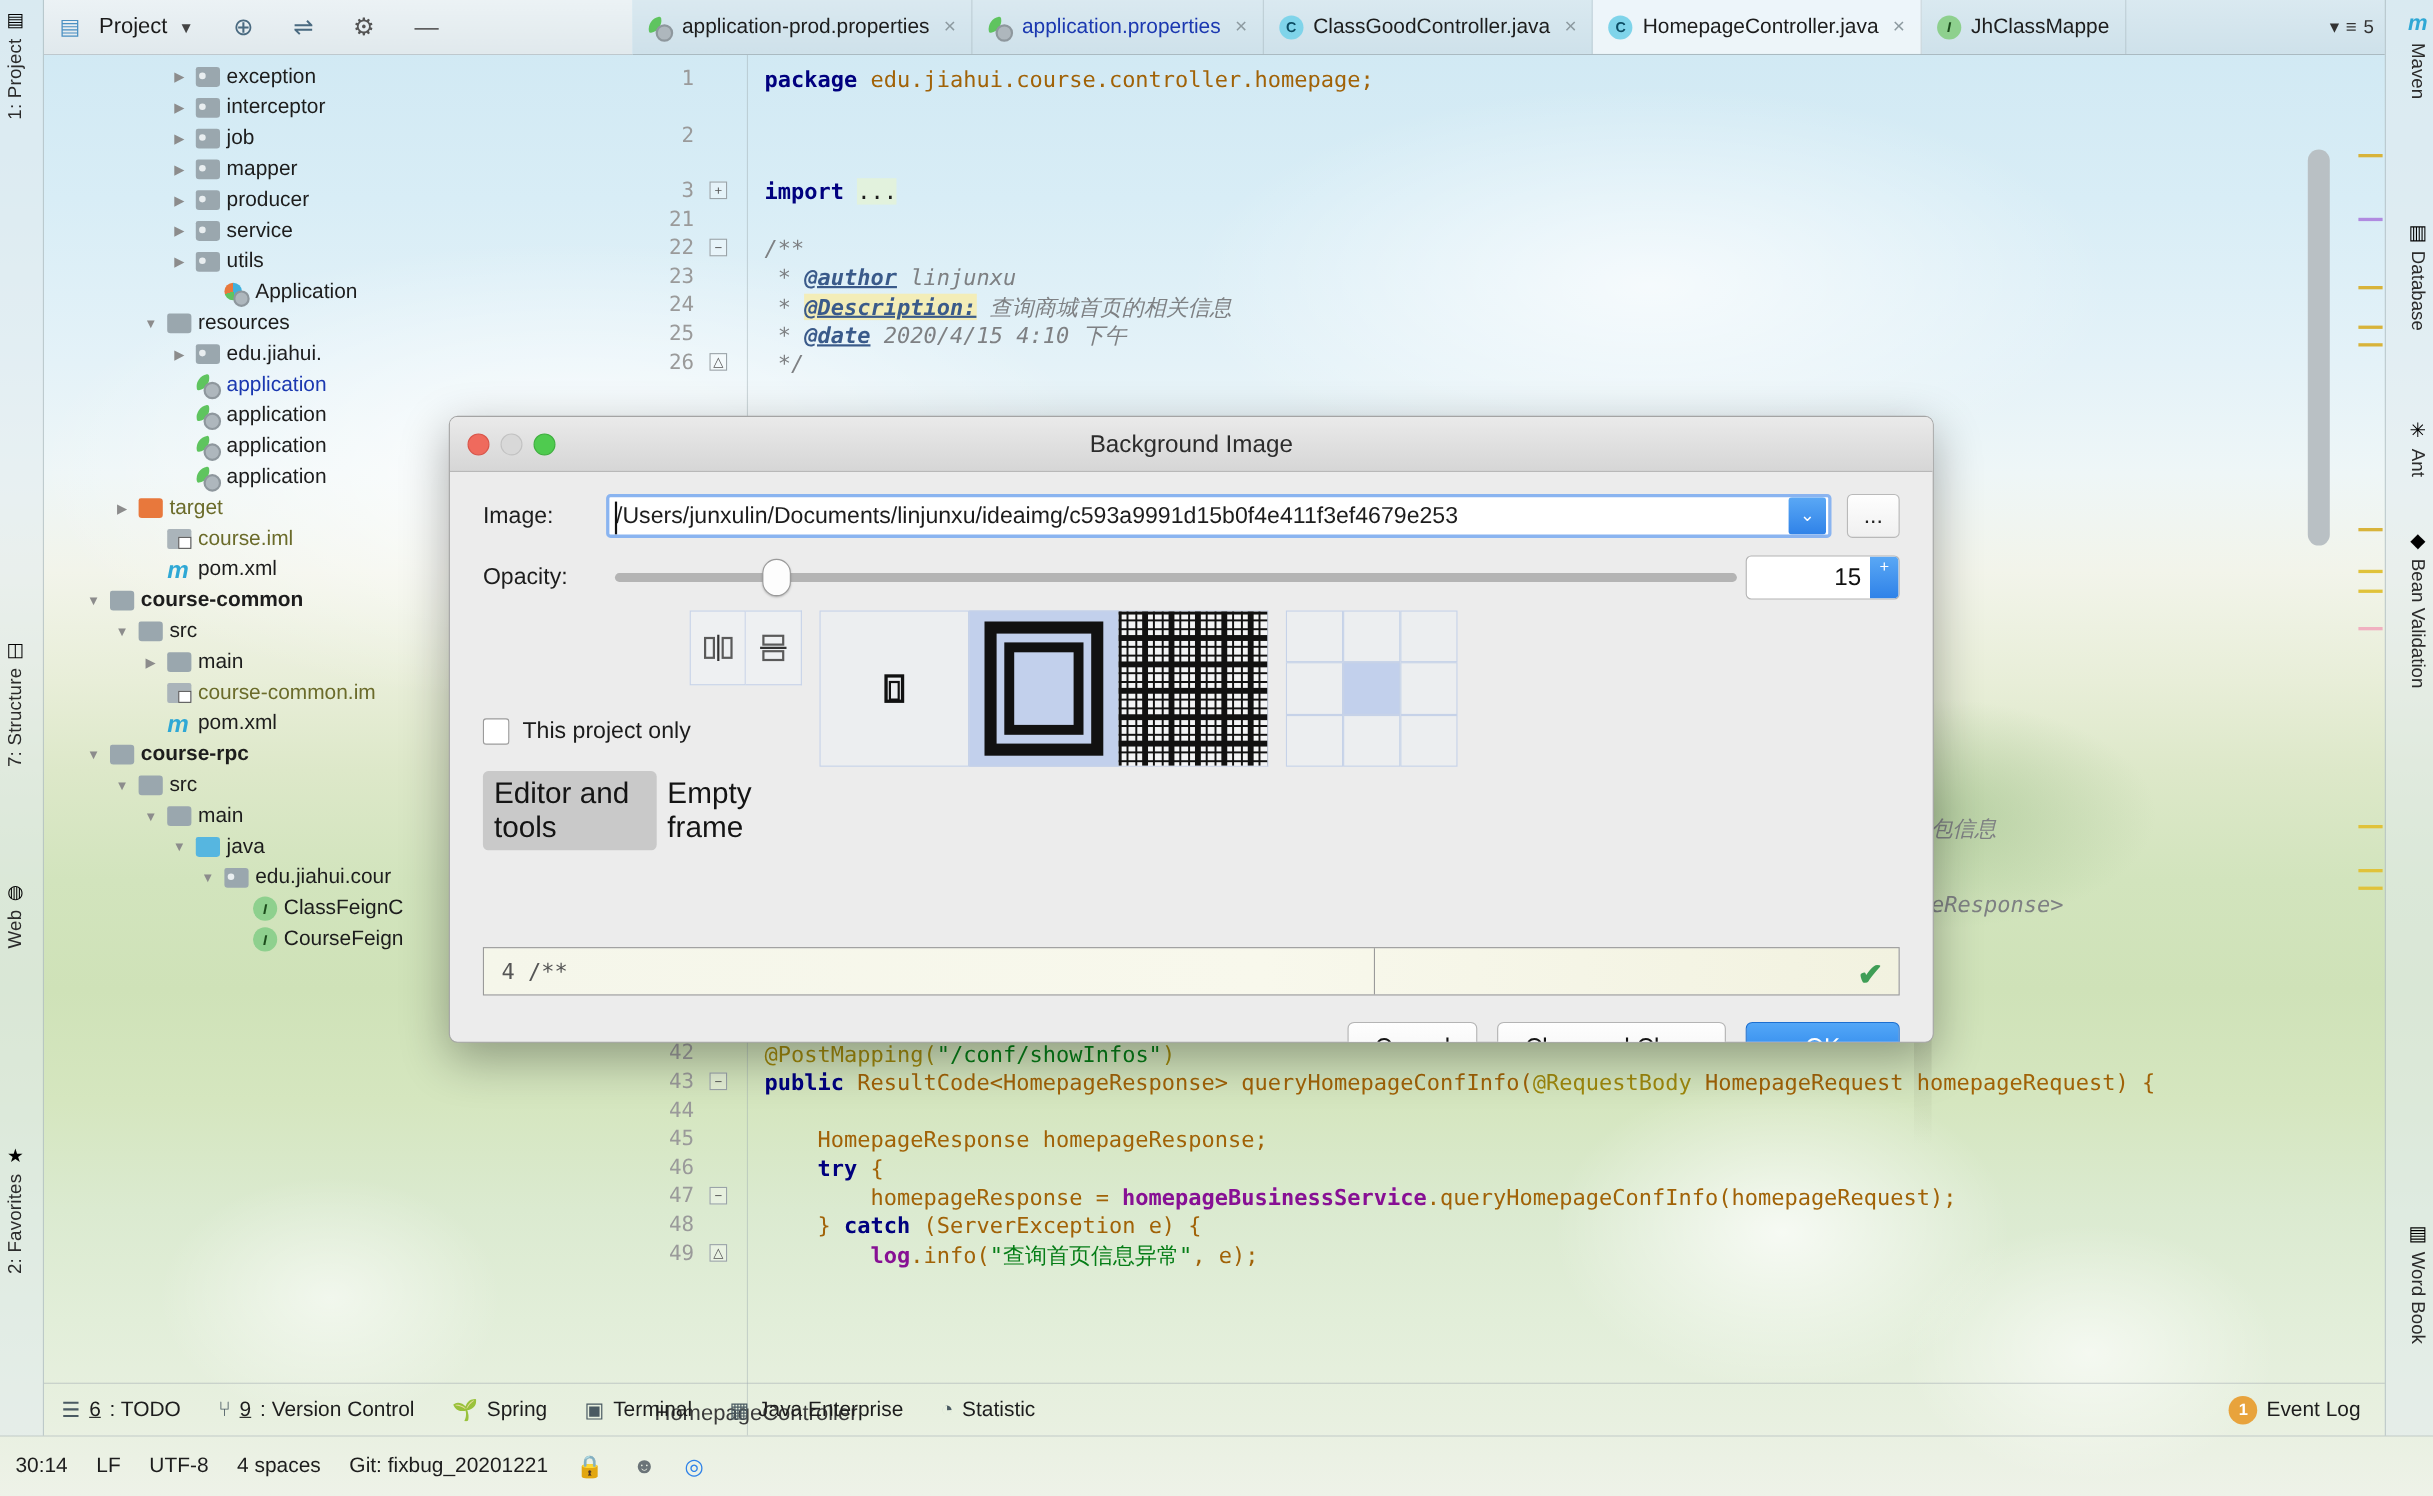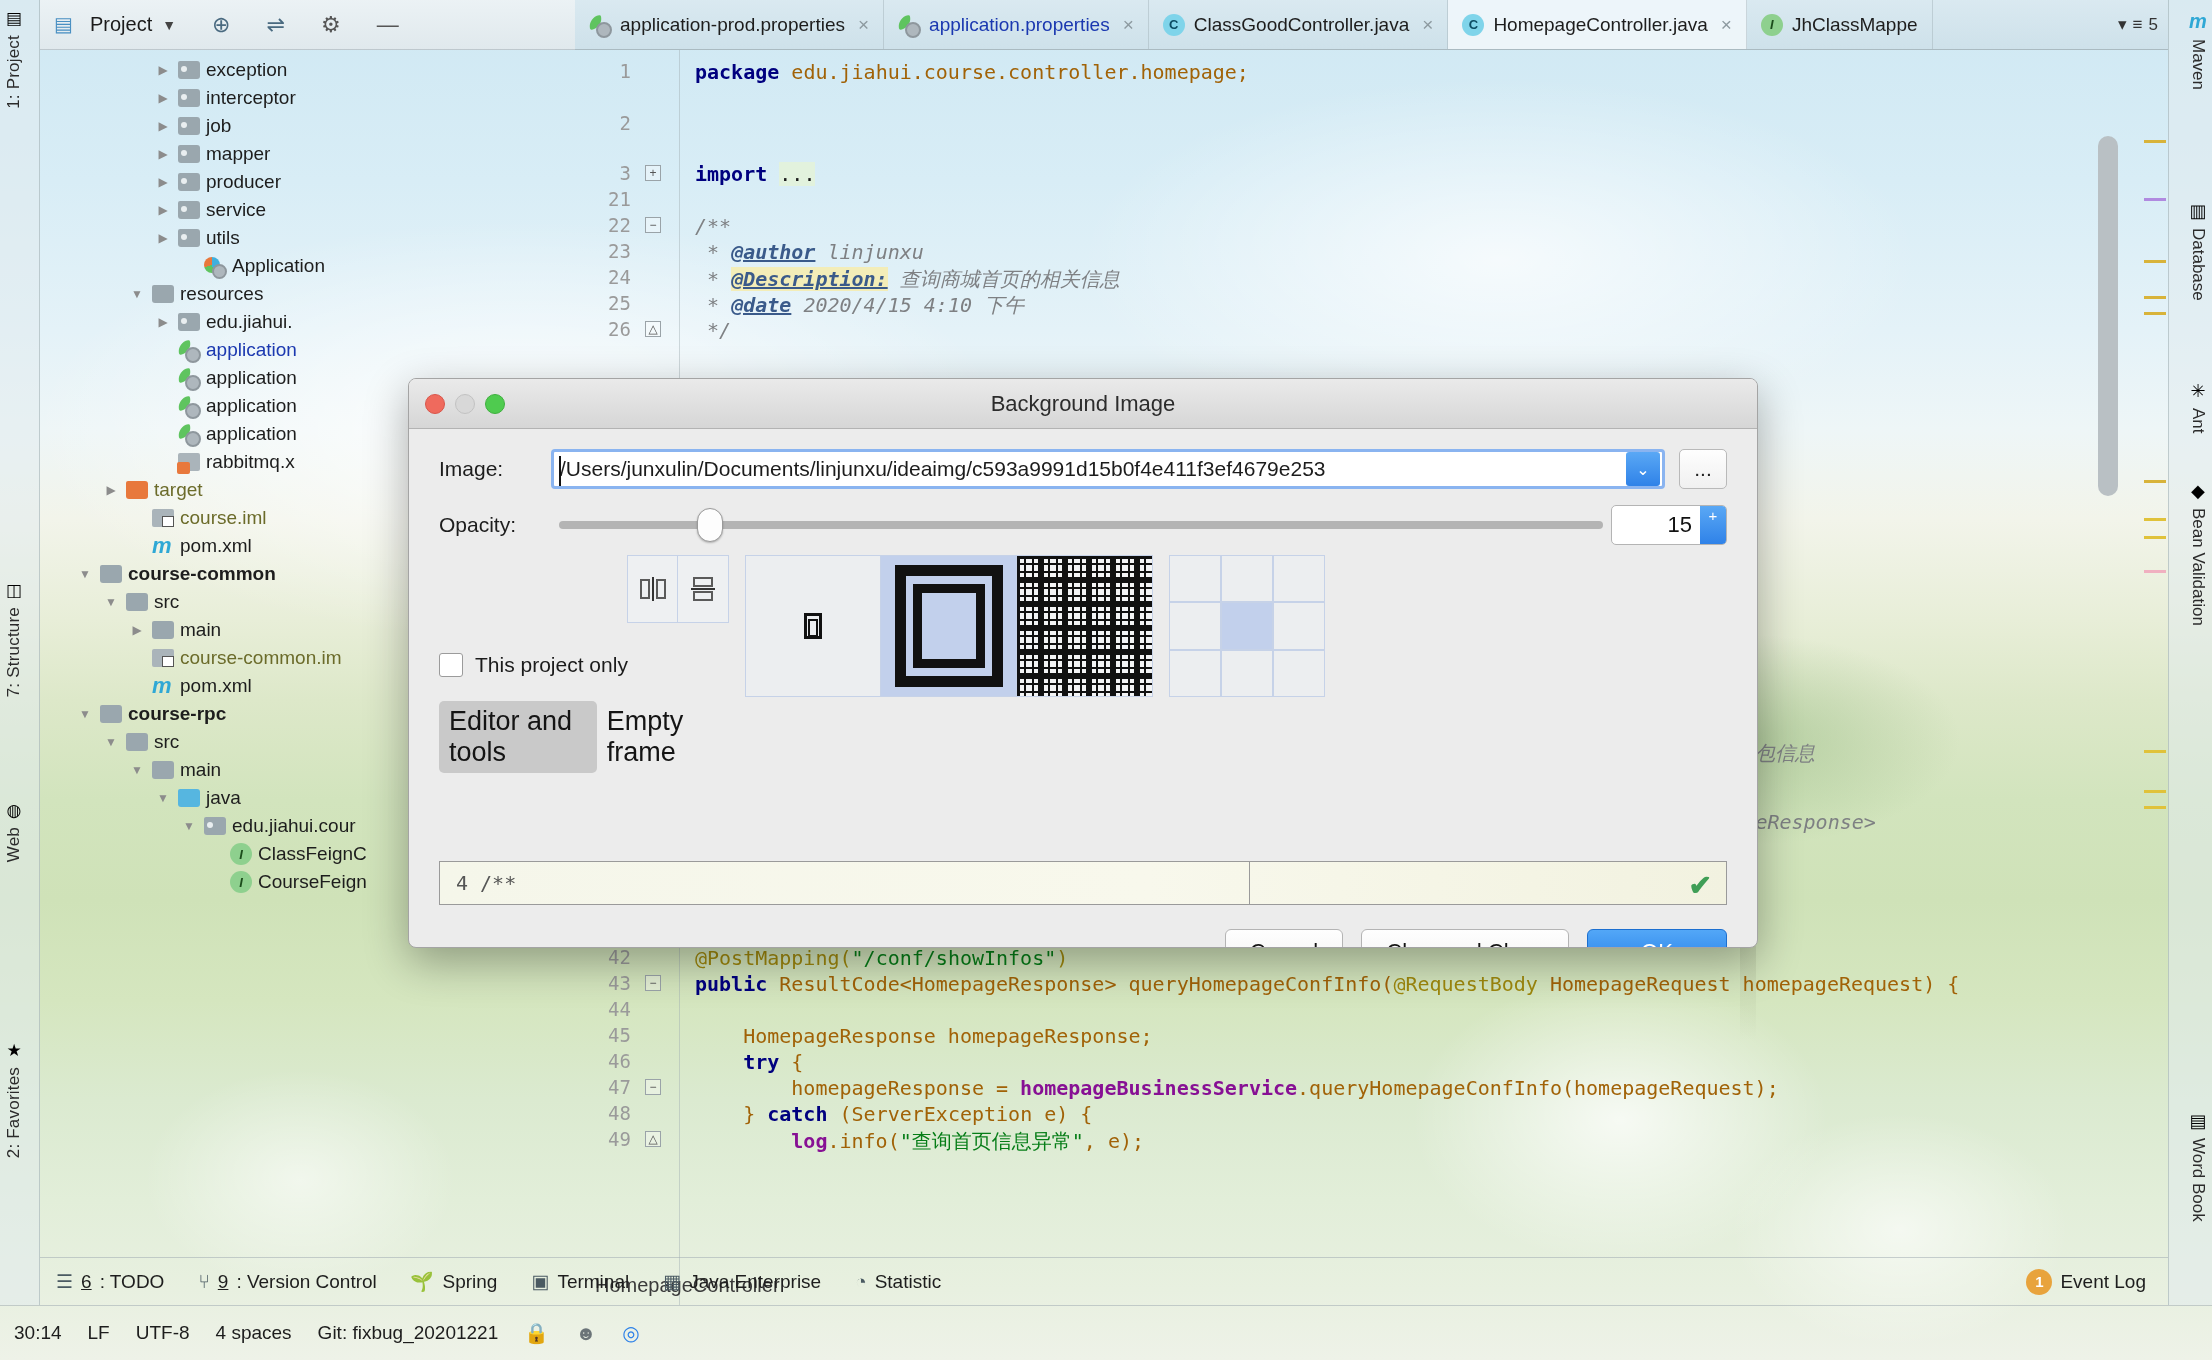--- a/index.html
+++ b/index.html
@@ -250,21 +250,21 @@
   }
 
   #opacity-slider-wrap { flex: 1; display: flex; align-items: center; position: relative; height: 40px; padding: 0 8px; }
   #opacity-track { position:absolute; left: 8px; right: 8px; height: 8px; background: #b4b4b4; border-radius: 4px; }
   #opacity-thumb {
     position: absolute; left: 13.5%; width: 26px; height: 34px;
     background: #fdfdfd; border: 1px solid #9a9a9a; border-radius: 13px;
     box-shadow: 0 1px 2px rgba(0,0,0,.25);
   }
   #opacity-spin {
-    width: 116px; height: 40px; display: flex; flex: none;
+    width: 140px; height: 40px; display: flex; flex: none;
     background: #fff; border: 1px solid #b4b4b4; border-radius: 5px; overflow: hidden;
   }
   #opacity-value { flex: 1; text-align: right; padding-right: 8px; font-size: 22px; color: #111; line-height: 38px; }
   #opacity-steppers { width: 26px; background: linear-gradient(to bottom,#5aa8f5,#2f82e8);
     display:flex; flex-direction:column; }
   .stepper { flex:1; color:#fff; font-size:15px; display:flex; align-items:center; justify-content:center; }
 
   
   #options-row { display: flex; align-items: flex-start; gap: 0; margin-top: 4px; }
   #left-options { width: 290px; }
@@ -457,25 +457,20 @@
       </div>
       <div class="tnode" style="padding-left: 114px;">
         <span class="arrow empty">▶</span>
         <span class="leaf-green"></span>
         <span class="tlabel ">application</span>
       </div>
       <div class="tnode" style="padding-left: 114px;">
         <span class="arrow empty">▶</span>
         <span class="leaf-green"></span>
         <span class="tlabel ">application</span>
-      </div>
-      <div class="tnode" style="padding-left: 114px;">
-        <span class="arrow empty">▶</span>
-        <span class="xml-icon"></span>
-        <span class="tlabel ">rabbitmq.x</span>
       </div>
       <div class="tnode" style="padding-left: 62px;">
         <span class="arrow">▶</span>
         <span class="ficon folder plain orange"></span>
         <span class="tlabel olive">target</span>
       </div>
       <div class="tnode" style="padding-left: 88px;">
         <span class="arrow empty">▶</span>
         <span class="iml-icon"></span>
         <span class="tlabel olive">course.iml</span>

